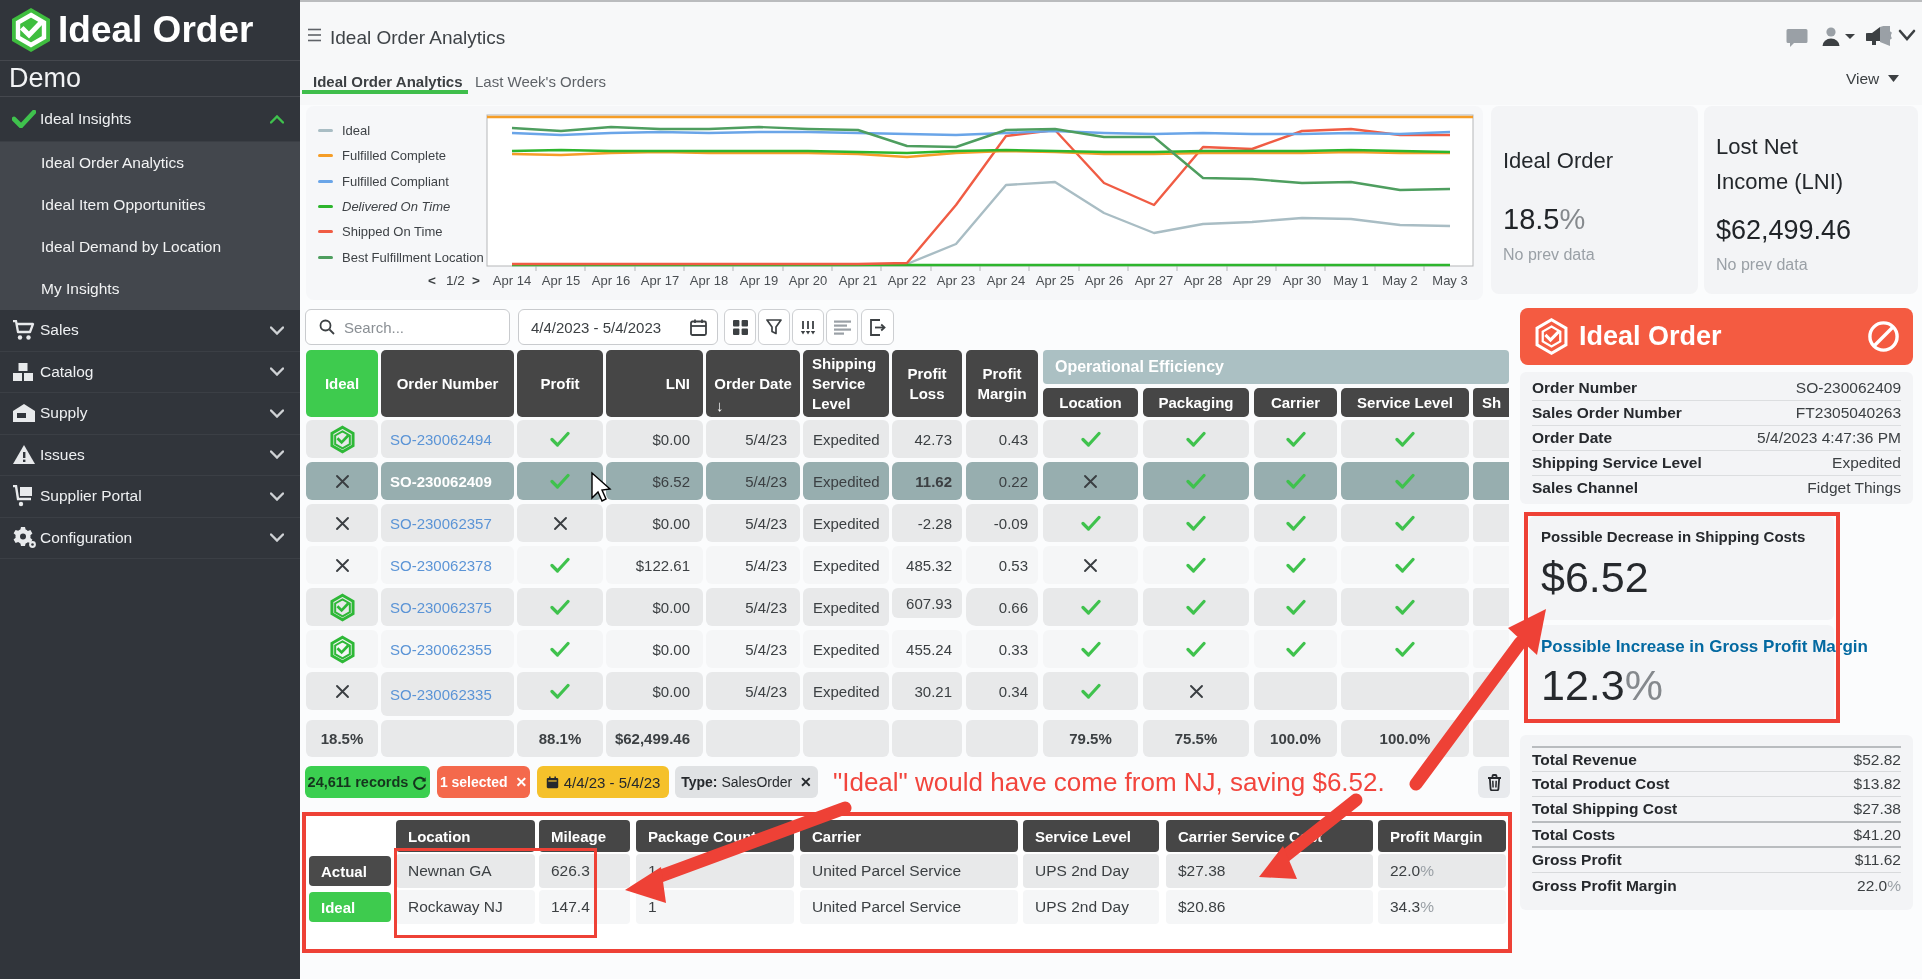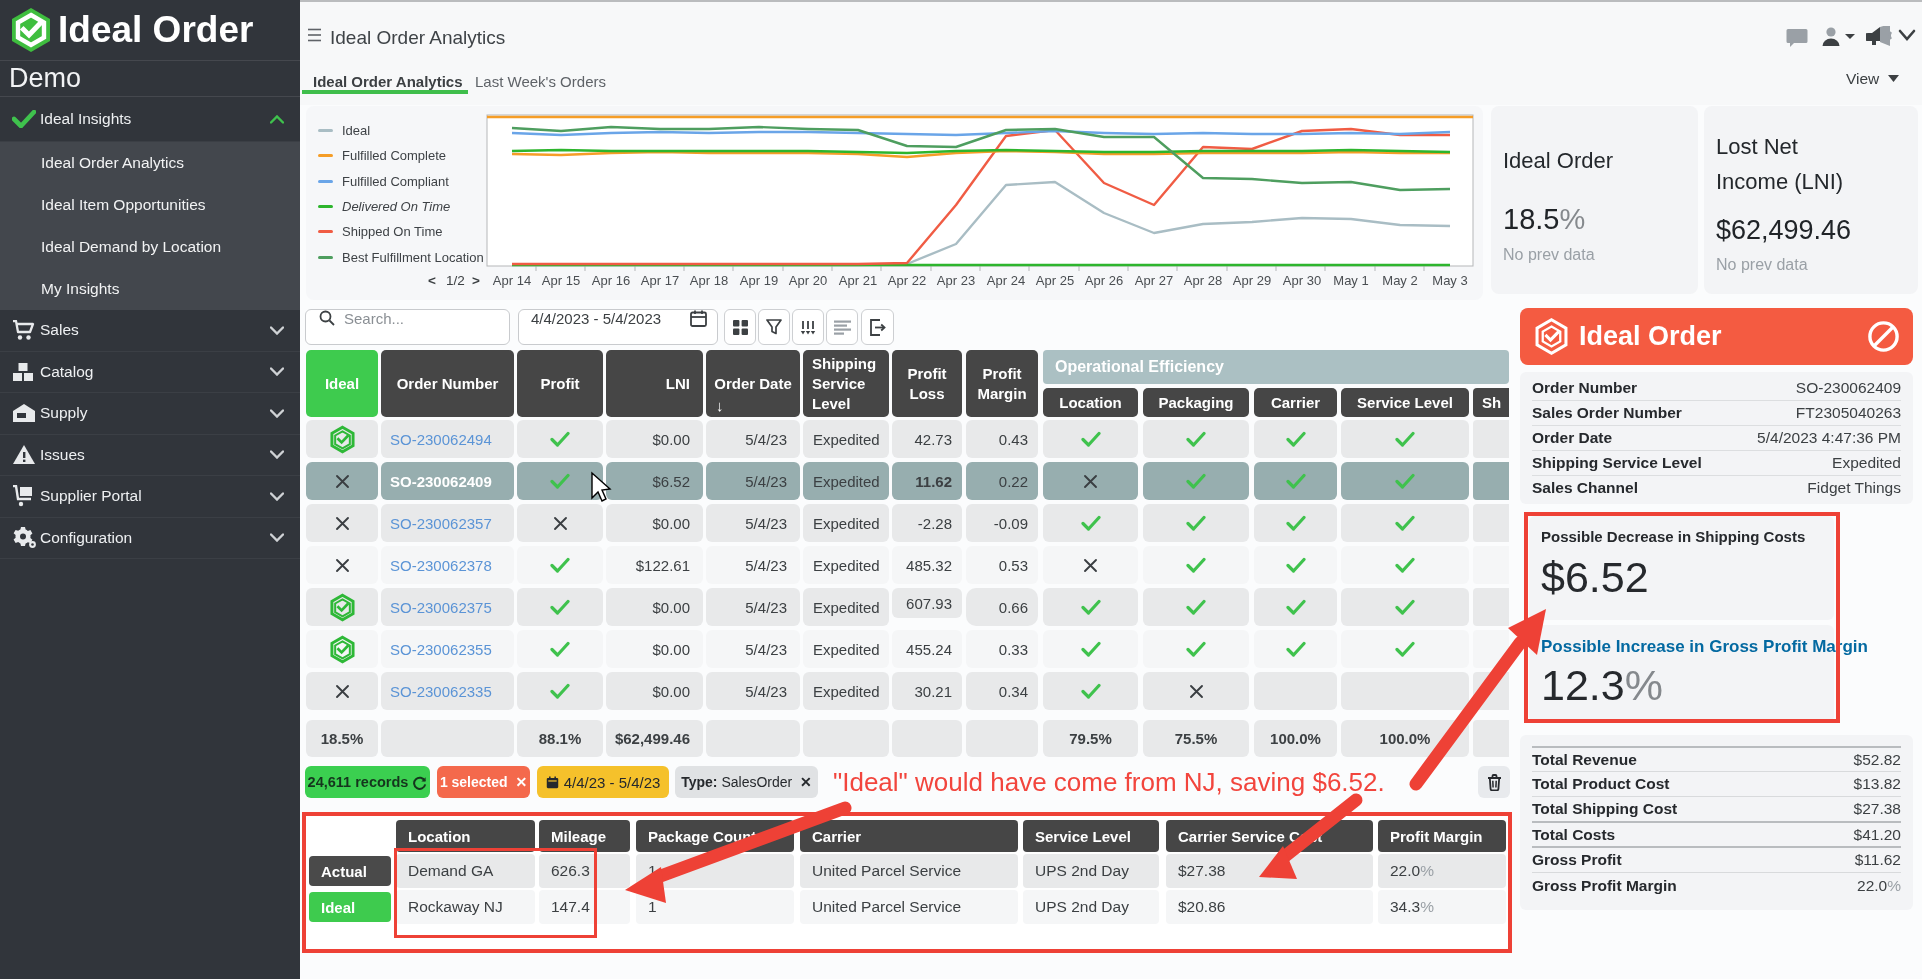--- a/index.html
+++ b/index.html
@@ -28,21 +28,21 @@
 .lgd { position:absolute; left:12px; height:20px; display:flex; align-items:center; font-size:13px; color:#3e4246; }
 .lgd .dash { width:15px; height:3px; border-radius:2px; margin-right:9px; flex:none; }
 
 
 .kpi { position:absolute; top:106px; height:188px; background:#f3f4f6; border-radius:8px; padding:14px 12px; }
 .kpi .t { font-size:22px; color:#24282c; line-height:35px; }
 .kpi .v { font-size:29px; color:#202428; }
 .kpi .s { font-size:16px; color:#9aa0a6; }
 
 
-.tbinput { position:absolute; top:309px; height:36px; background:#fff; border:1px solid #c9cbce; border-radius:6px; display:flex; font-size:15px; color:#8a8f94; }
+.tbinput { position:absolute; top:309px; height:36px; background:#fff; border:1px solid #c9cbce; border-radius:6px; display:flex; align-items:center; font-size:15px; color:#8a8f94; }
 .tbbtn { position:absolute; top:309px; height:36px; background:#fff; border:1px solid #cdcfd2; border-radius:6px; display:flex; align-items:center; justify-content:center; }
 
 
 .hcell { position:absolute; background:#464646; border-radius:5px; color:#fff; font-weight:700; font-size:15px; }
 .cell { position:absolute; border-radius:6px; font-size:15px; color:#3c4043; display:flex; align-items:center; }
 .bgA { background:#e8e9ea; }
 .bgB { background:#f5f6f7; }
 .bgS { background:#97aeaf; }
 .link { color:#5b94d6; }
 .num { justify-content:flex-end; padding-right:13px; }
@@ -623,21 +623,21 @@
     <svg width="20" height="16" viewBox="0 0 20 16">
       <path d="M2 8.5 L7.5 14 L18 2.5" stroke="#3fc24d" stroke-width="3.2" fill="none" stroke-linecap="round" stroke-linejoin="round"></path>
     </svg>
   </div>
 <div class="cell bgB" style="left:1473px;top:630px;width:36px;height:38px;border-radius:4px 0 0 4px;"></div>
 <div class="cell bgA ctr" style="left:306px;top:672px;width:72px;height:38px;">
     <svg width="15" height="15" viewBox="0 0 15 15">
       <path d="M2 2 L13 13 M13 2 L2 13" stroke="#3a3e42" stroke-width="1.9" stroke-linecap="round"></path>
     </svg>
   </div>
-<div class="cell bgA lft" style="left:381px;top:672px;width:133px;height:38px;">
+<div class="cell bgA lft" style="left:381px;top:672px;width:133px;height:44px;">
     <span class="link">SO-230062335</span>
   </div>
 <div class="cell bgA ctr" style="left:517px;top:672px;width:86px;height:38px;">
     <svg width="20" height="16" viewBox="0 0 20 16">
       <path d="M2 8.5 L7.5 14 L18 2.5" stroke="#3fc24d" stroke-width="3.2" fill="none" stroke-linecap="round" stroke-linejoin="round"></path>
     </svg>
   </div>
 <div class="cell bgA num" style="left:606px;top:672px;width:97px;height:38px;">$0.00</div>
 <div class="cell bgA num" style="left:706px;top:672px;width:94px;height:38px;">5/4/23</div>
 <div class="cell bgA lft" style="left:803px;top:672px;width:86px;height:38px;padding-left:10px;">Expedited</div>
@@ -697,21 +697,21 @@
 <div style="position:absolute;left:302px;top:812px;width:1210px;height:141px;border:4px solid #ee4136;background:#fff;"></div>
 <div class="bhcell" style="left:396px;top:820px;width:139px;height:32px;">Location</div>
 <div class="bhcell" style="left:539px;top:820px;width:91px;height:32px;">Mileage</div>
 <div class="bhcell" style="left:636px;top:820px;width:158px;height:32px;">Package Count</div>
 <div class="bhcell" style="left:800px;top:820px;width:218px;height:32px;">Carrier</div>
 <div class="bhcell" style="left:1023px;top:820px;width:136px;height:32px;">Service Level</div>
 <div class="bhcell" style="left:1166px;top:820px;width:207px;height:32px;">Carrier Service Cost</div>
 <div class="bhcell" style="left:1378px;top:820px;width:128px;height:32px;">Profit Margin</div>
 
 <div class="bhcell" style="left:309px;top:856px;width:82px;height:30px;background:#4a4a4a;">Actual</div>
-<div class="bcell bgA" style="left:396px;top:854px;width:139px;height:34px;">Demand GA</div>
+<div class="bcell bgA" style="left:396px;top:854px;width:139px;height:34px;">Newnan GA</div>
 <div class="bcell bgA" style="left:539px;top:854px;width:91px;height:34px;">626.3</div>
 <div class="bcell bgA" style="left:636px;top:854px;width:158px;height:34px;">1</div>
 <div class="bcell bgA" style="left:800px;top:854px;width:218px;height:34px;">United Parcel Service</div>
 <div class="bcell bgA" style="left:1023px;top:854px;width:136px;height:34px;">UPS 2nd Day</div>
 <div class="bcell bgA" style="left:1166px;top:854px;width:207px;height:34px;">$27.38</div>
 <div class="bcell bgA" style="left:1378px;top:854px;width:128px;height:34px;">22.0<span class="graypct">%</span></div>
 
 <div class="bhcell" style="left:309px;top:892px;width:82px;height:30px;background:#3ecb4e;">Ideal</div>
 <div class="bcell bgB" style="left:396px;top:890px;width:139px;height:34px;">Rockaway NJ</div>
 <div class="bcell bgB" style="left:539px;top:890px;width:91px;height:34px;">147.4</div>

